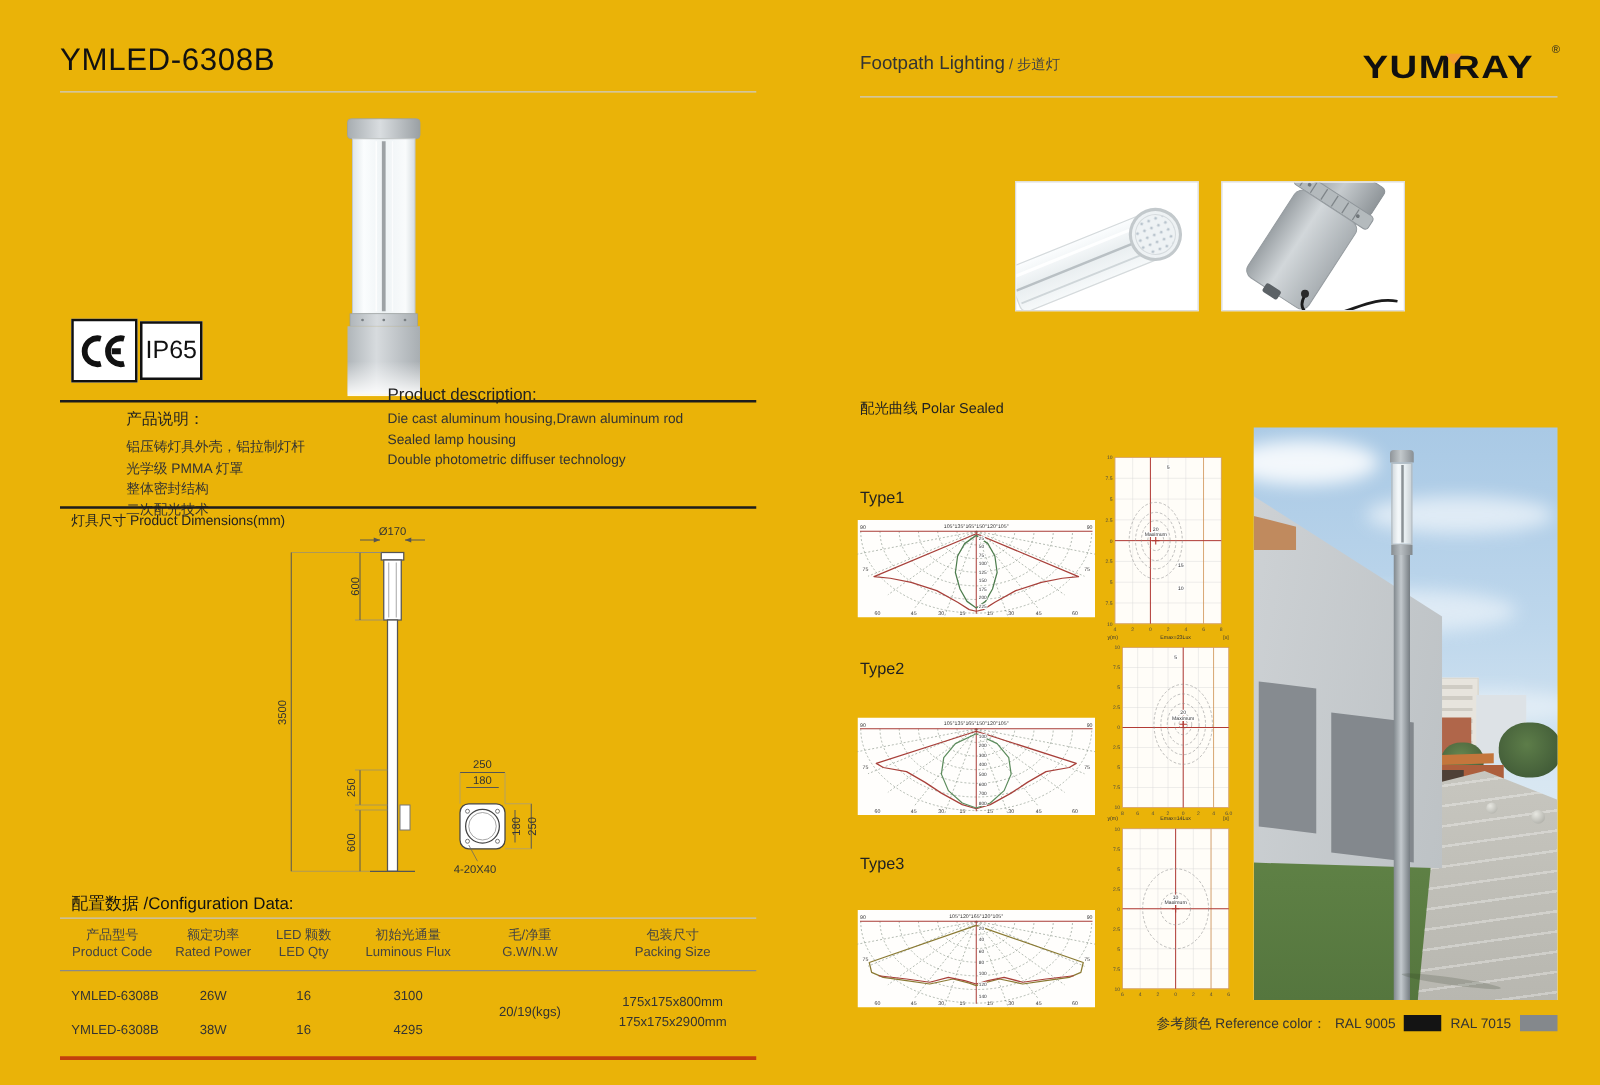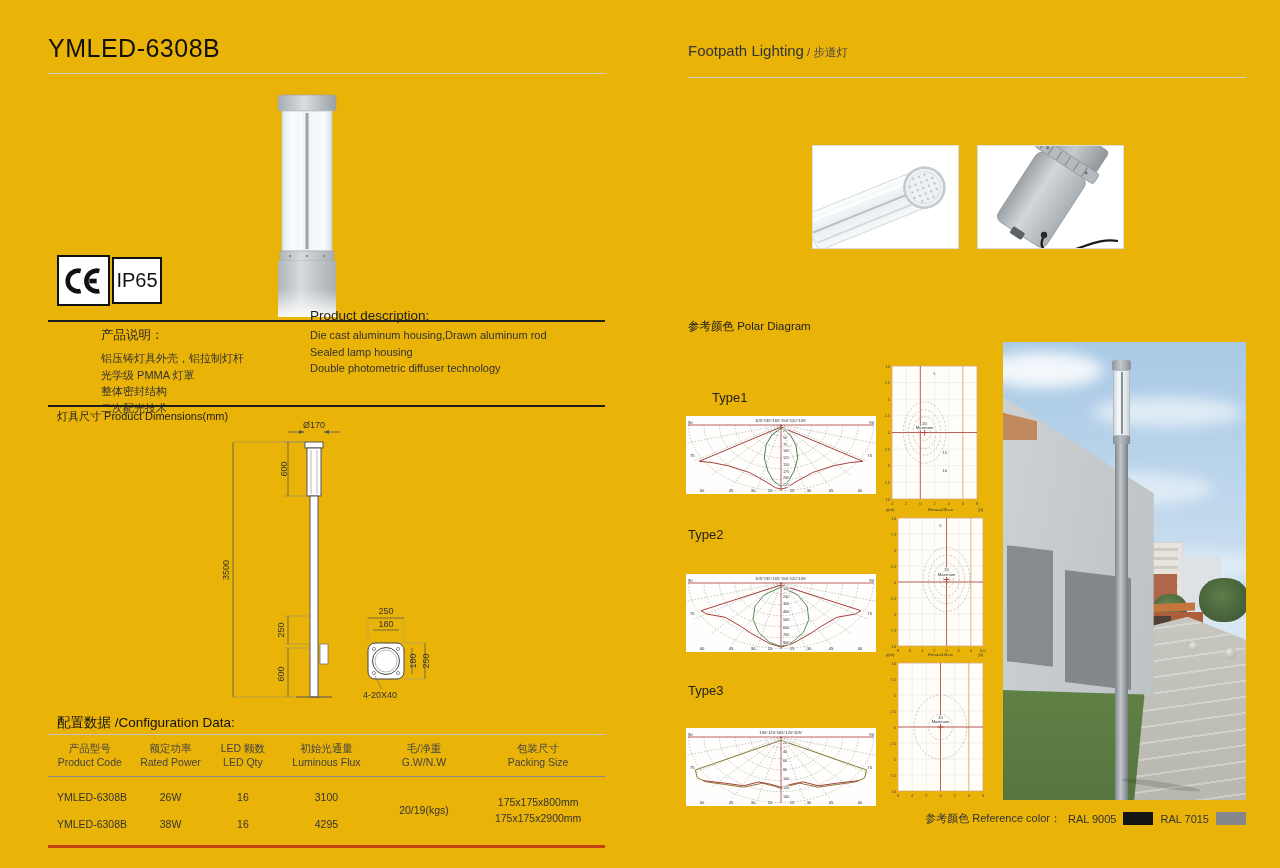--- a/index.html
+++ b/index.html
@@ -229,20 +229,25 @@
       <div class="td lft">YMLED-6308B</div>
       <div class="td">38W</div>
       <div class="td">16</div>
       <div class="td">4295</div>
     </div>
   </div>
 
   <div id="fp-header" class="abs">
     <span>Footpath Lighting</span><span class="zh"> / 步道灯</span>
   </div>
+  <div id="logo" class="abs">
+    <span class="word">YUMRAY</span>
+    <span class="tri"></span>
+    <span class="reg">®</span>
+  </div>
   <div class="rule" style="left:688px;top:77px;width:558px;"></div>
 
   <div class="photo" style="left:812px;top:145px;">
     <svg width="145" height="102" viewBox="0 0 145 102">
       <defs>
         <pattern id="leddots" width="6" height="6" patternUnits="userSpaceOnUse">
           <circle cx="3" cy="3" r="1.2" fill="#b9c4cd"></circle>
         </pattern>
         <linearGradient id="tubeg" x1="0" y1="0" x2="0" y2="1">
           <stop offset="0" stop-color="#fbfdfe"></stop>
@@ -286,23 +291,23 @@
         <rect x="50" y="18" width="58" height="82" rx="7" fill="url(#cylg)" stroke="#969ca0" stroke-width="0.8"></rect>
         <circle cx="56" cy="12" r="1.5" fill="#6f7579"></circle>
           <circle cx="102" cy="12" r="1.5" fill="#6f7579"></circle>
         <rect x="70" y="96" width="14" height="8" rx="2" fill="#5c6266"></rect>
       </g>
       <path d="M66 90 C 58 104, 72 110, 88 106 C 110 100, 122 92, 140 95" fill="none" stroke="#1b1b1b" stroke-width="2.2"></path>
       <circle cx="66" cy="89" r="3.2" fill="#2a2a2a"></circle>
     </svg>
   </div>
 
-  <div id="polar-title" class="abs">参考颜色 Polar Diagram</div>
-
-  <div class="type-label" style="left:688px;top:390px;margin-left:24px;">Type1</div>
+  <div id="polar-title" class="abs">配光曲线 Polar Sealed</div>
+
+  <div class="type-label" style="left:688px;top:390px;">Type1</div>
   <div class="abs" style="left:686px;top:416px;"><svg width="190" height="78" viewBox="0 0 190 78">
         <rect x="0" y="0" width="190" height="78" fill="#fffefc"></rect>
         <path d="M 79.6 9 A 15.400000000000002 10.92 0 0 0 110.4 9" fill="none" stroke="#6b7b6b" stroke-width="0.4" stroke-dasharray="1.6,1.6"></path>
         <path d="M 64.19999999999999 9 A 30.800000000000004 21.84 0 0 0 125.80000000000001 9" fill="none" stroke="#6b7b6b" stroke-width="0.4" stroke-dasharray="1.6,1.6"></path>
         <path d="M 48.8 9 A 46.2 32.76 0 0 0 141.2 9" fill="none" stroke="#6b7b6b" stroke-width="0.4" stroke-dasharray="1.6,1.6"></path>
         <path d="M 33.39999999999999 9 A 61.60000000000001 43.68 0 0 0 156.60000000000002 9" fill="none" stroke="#6b7b6b" stroke-width="0.4" stroke-dasharray="1.6,1.6"></path>
         <path d="M 18 9 A 77 54.6 0 0 0 172 9" fill="none" stroke="#6b7b6b" stroke-width="0.4" stroke-dasharray="1.6,1.6"></path>
         <path d="M 2.5999999999999943 9 A 92.4 65.52 0 0 0 187.4 9" fill="none" stroke="#6b7b6b" stroke-width="0.4" stroke-dasharray="1.6,1.6"></path>
         <line x1="95" y1="9" x2="120.88190451025207" y2="78.54665949281292" stroke="#6b7b6b" stroke-width="0.4" stroke-dasharray="1.6,1.6"></line>
         <line x1="95" y1="9" x2="69.11809548974793" y2="78.54665949281292" stroke="#6b7b6b" stroke-width="0.4" stroke-dasharray="1.6,1.6"></line>

